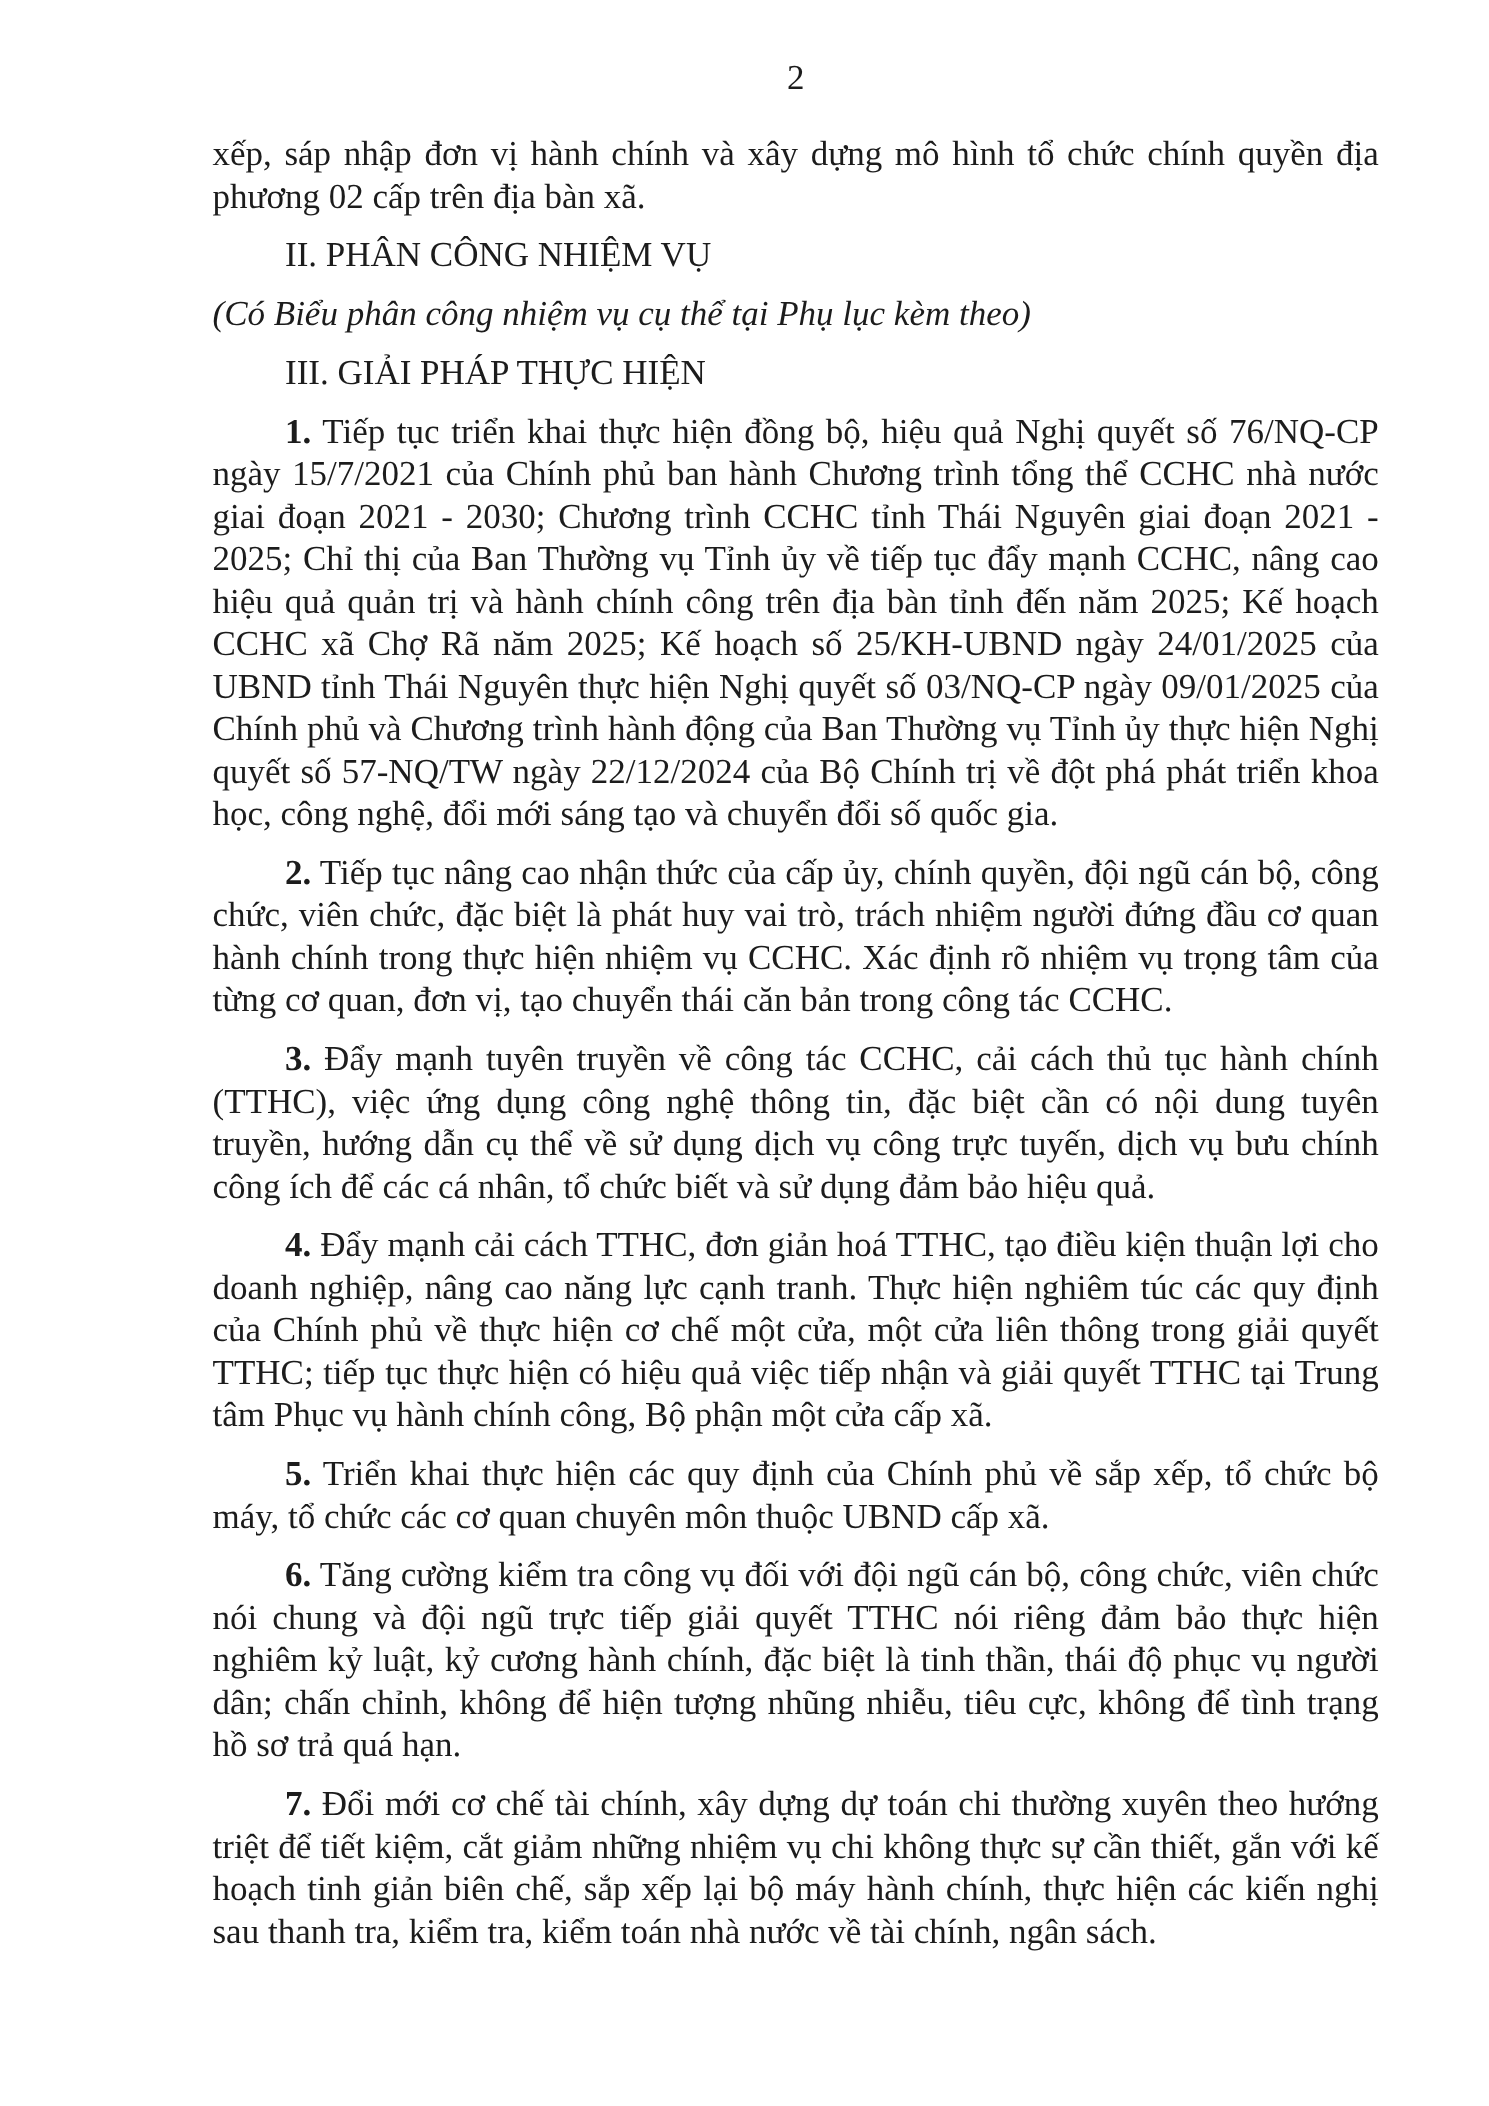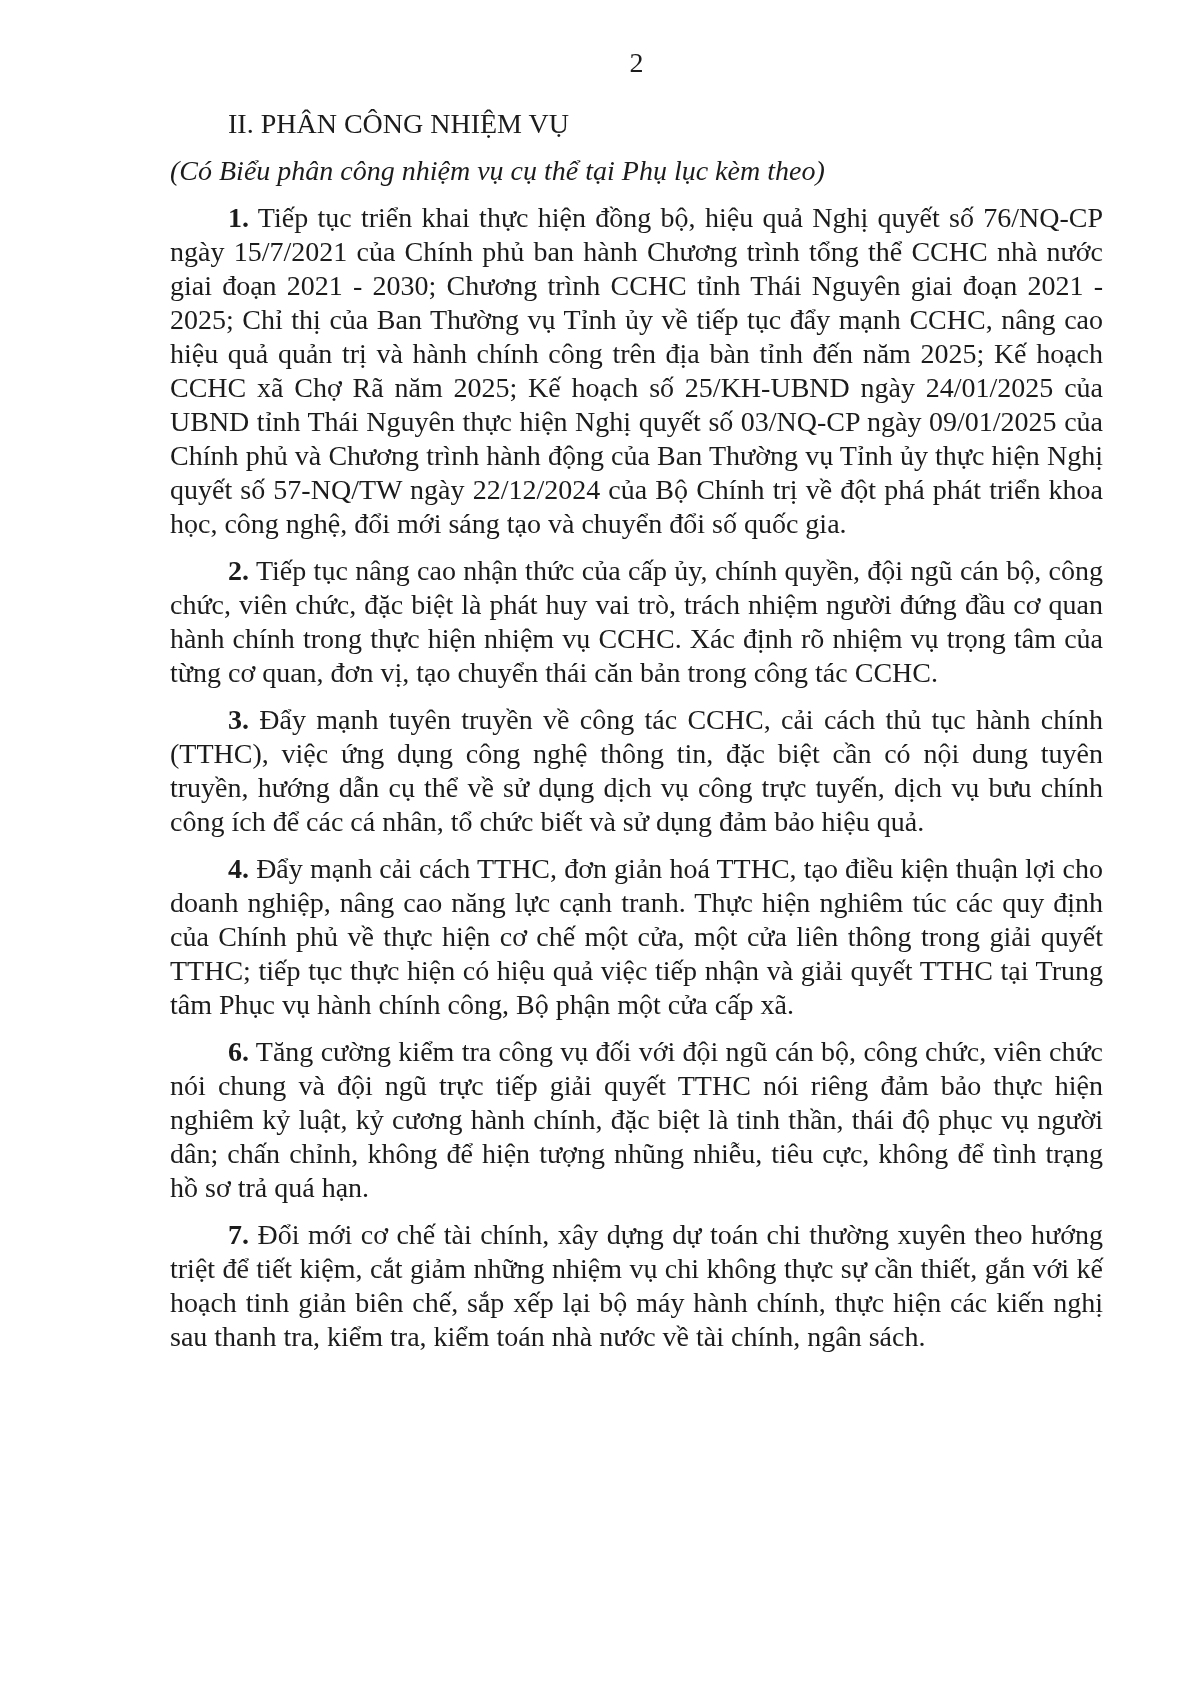--- a/index.html
+++ b/index.html
@@ -53,25 +53,27 @@
     font-weight: bold;
   }
 </style>
 </head>
 <body>
 
 <div class="sheet">
 
   <div class="page-number">2</div>
 
+  <p class="cont-para">xếp, sáp nhập đơn vị hành chính và xây dựng mô hình tổ chức chính quyền địa phương 02 cấp trên địa bàn xã.</p>
 
   <p class="heading">II. PHÂN CÔNG NHIỆM VỤ</p>
 
   <p class="note">(Có Biểu phân công nhiệm vụ cụ thể tại Phụ lục kèm theo)</p>
 
+  <p class="heading">III. GIẢI PHÁP THỰC HIỆN</p>
 
   <p class="num-para">
     <span class="marker">1.</span>
     <span>Tiếp tục triển khai thực hiện đồng bộ, hiệu quả Nghị quyết số 76/NQ-CP ngày 15/7/2021 của Chính phủ ban hành Chương trình tổng thể CCHC nhà nước giai đoạn 2021 - 2030; Chương trình CCHC tỉnh Thái Nguyên giai đoạn 2021 - 2025; Chỉ thị của Ban Thường vụ Tỉnh ủy về tiếp tục đẩy mạnh CCHC, nâng cao hiệu quả quản trị và hành chính công trên địa bàn tỉnh đến năm 2025; Kế hoạch CCHC xã Chợ Rã năm 2025; Kế hoạch số 25/KH-UBND ngày 24/01/2025 của UBND tỉnh Thái Nguyên thực hiện Nghị quyết số 03/NQ-CP ngày 09/01/2025 của Chính phủ và Chương trình hành động của Ban Thường vụ Tỉnh ủy thực hiện Nghị quyết số 57-NQ/TW ngày 22/12/2024 của Bộ Chính trị về đột phá phát triển khoa học, công nghệ, đổi mới sáng tạo và chuyển đổi số quốc gia.</span>
   </p>
 
   <p class="num-para">
     <span class="marker">2.</span>
     <span>Tiếp tục nâng cao nhận thức của cấp ủy, chính quyền, đội ngũ cán bộ, công chức, viên chức, đặc biệt là phát huy vai trò, trách nhiệm người đứng đầu cơ quan hành chính trong thực hiện nhiệm vụ CCHC. Xác định rõ nhiệm vụ trọng tâm của từng cơ quan, đơn vị, tạo chuyển thái căn bản trong công tác CCHC.</span>
   </p>
@@ -79,20 +81,24 @@
   <p class="num-para">
     <span class="marker">3.</span>
     <span>Đẩy mạnh tuyên truyền về công tác CCHC, cải cách thủ tục hành chính (TTHC), việc ứng dụng công nghệ thông tin, đặc biệt cần có nội dung tuyên truyền, hướng dẫn cụ thể về sử dụng dịch vụ công trực tuyến, dịch vụ bưu chính công ích để các cá nhân, tổ chức biết và sử dụng đảm bảo hiệu quả.</span>
   </p>
 
   <p class="num-para">
     <span class="marker">4.</span>
     <span>Đẩy mạnh cải cách TTHC, đơn giản hoá TTHC, tạo điều kiện thuận lợi cho doanh nghiệp, nâng cao năng lực cạnh tranh. Thực hiện nghiêm túc các quy định của Chính phủ về thực hiện cơ chế một cửa, một cửa liên thông trong giải quyết TTHC; tiếp tục thực hiện có hiệu quả việc tiếp nhận và giải quyết TTHC tại Trung tâm Phục vụ hành chính công, Bộ phận một cửa cấp xã.</span>
   </p>
 
+  <p class="num-para">
+    <span class="marker">5.</span>
+    <span>Triển khai thực hiện các quy định của Chính phủ về sắp xếp, tổ chức bộ máy, tổ chức các cơ quan chuyên môn thuộc UBND cấp xã.</span>
+  </p>
 
   <p class="num-para">
     <span class="marker">6.</span>
     <span>Tăng cường kiểm tra công vụ đối với đội ngũ cán bộ, công chức, viên chức nói chung và đội ngũ trực tiếp giải quyết TTHC nói riêng đảm bảo thực hiện nghiêm kỷ luật, kỷ cương hành chính, đặc biệt là tinh thần, thái độ phục vụ người dân; chấn chỉnh, không để hiện tượng nhũng nhiễu, tiêu cực, không để tình trạng hồ sơ trả quá hạn.</span>
   </p>
 
   <p class="num-para">
     <span class="marker">7.</span>
     <span>Đổi mới cơ chế tài chính, xây dựng dự toán chi thường xuyên theo hướng triệt để tiết kiệm, cắt giảm những nhiệm vụ chi không thực sự cần thiết, gắn với kế hoạch tinh giản biên chế, sắp xếp lại bộ máy hành chính, thực hiện các kiến nghị sau thanh tra, kiểm tra, kiểm toán nhà nước về tài chính, ngân sách.</span>
   </p>

